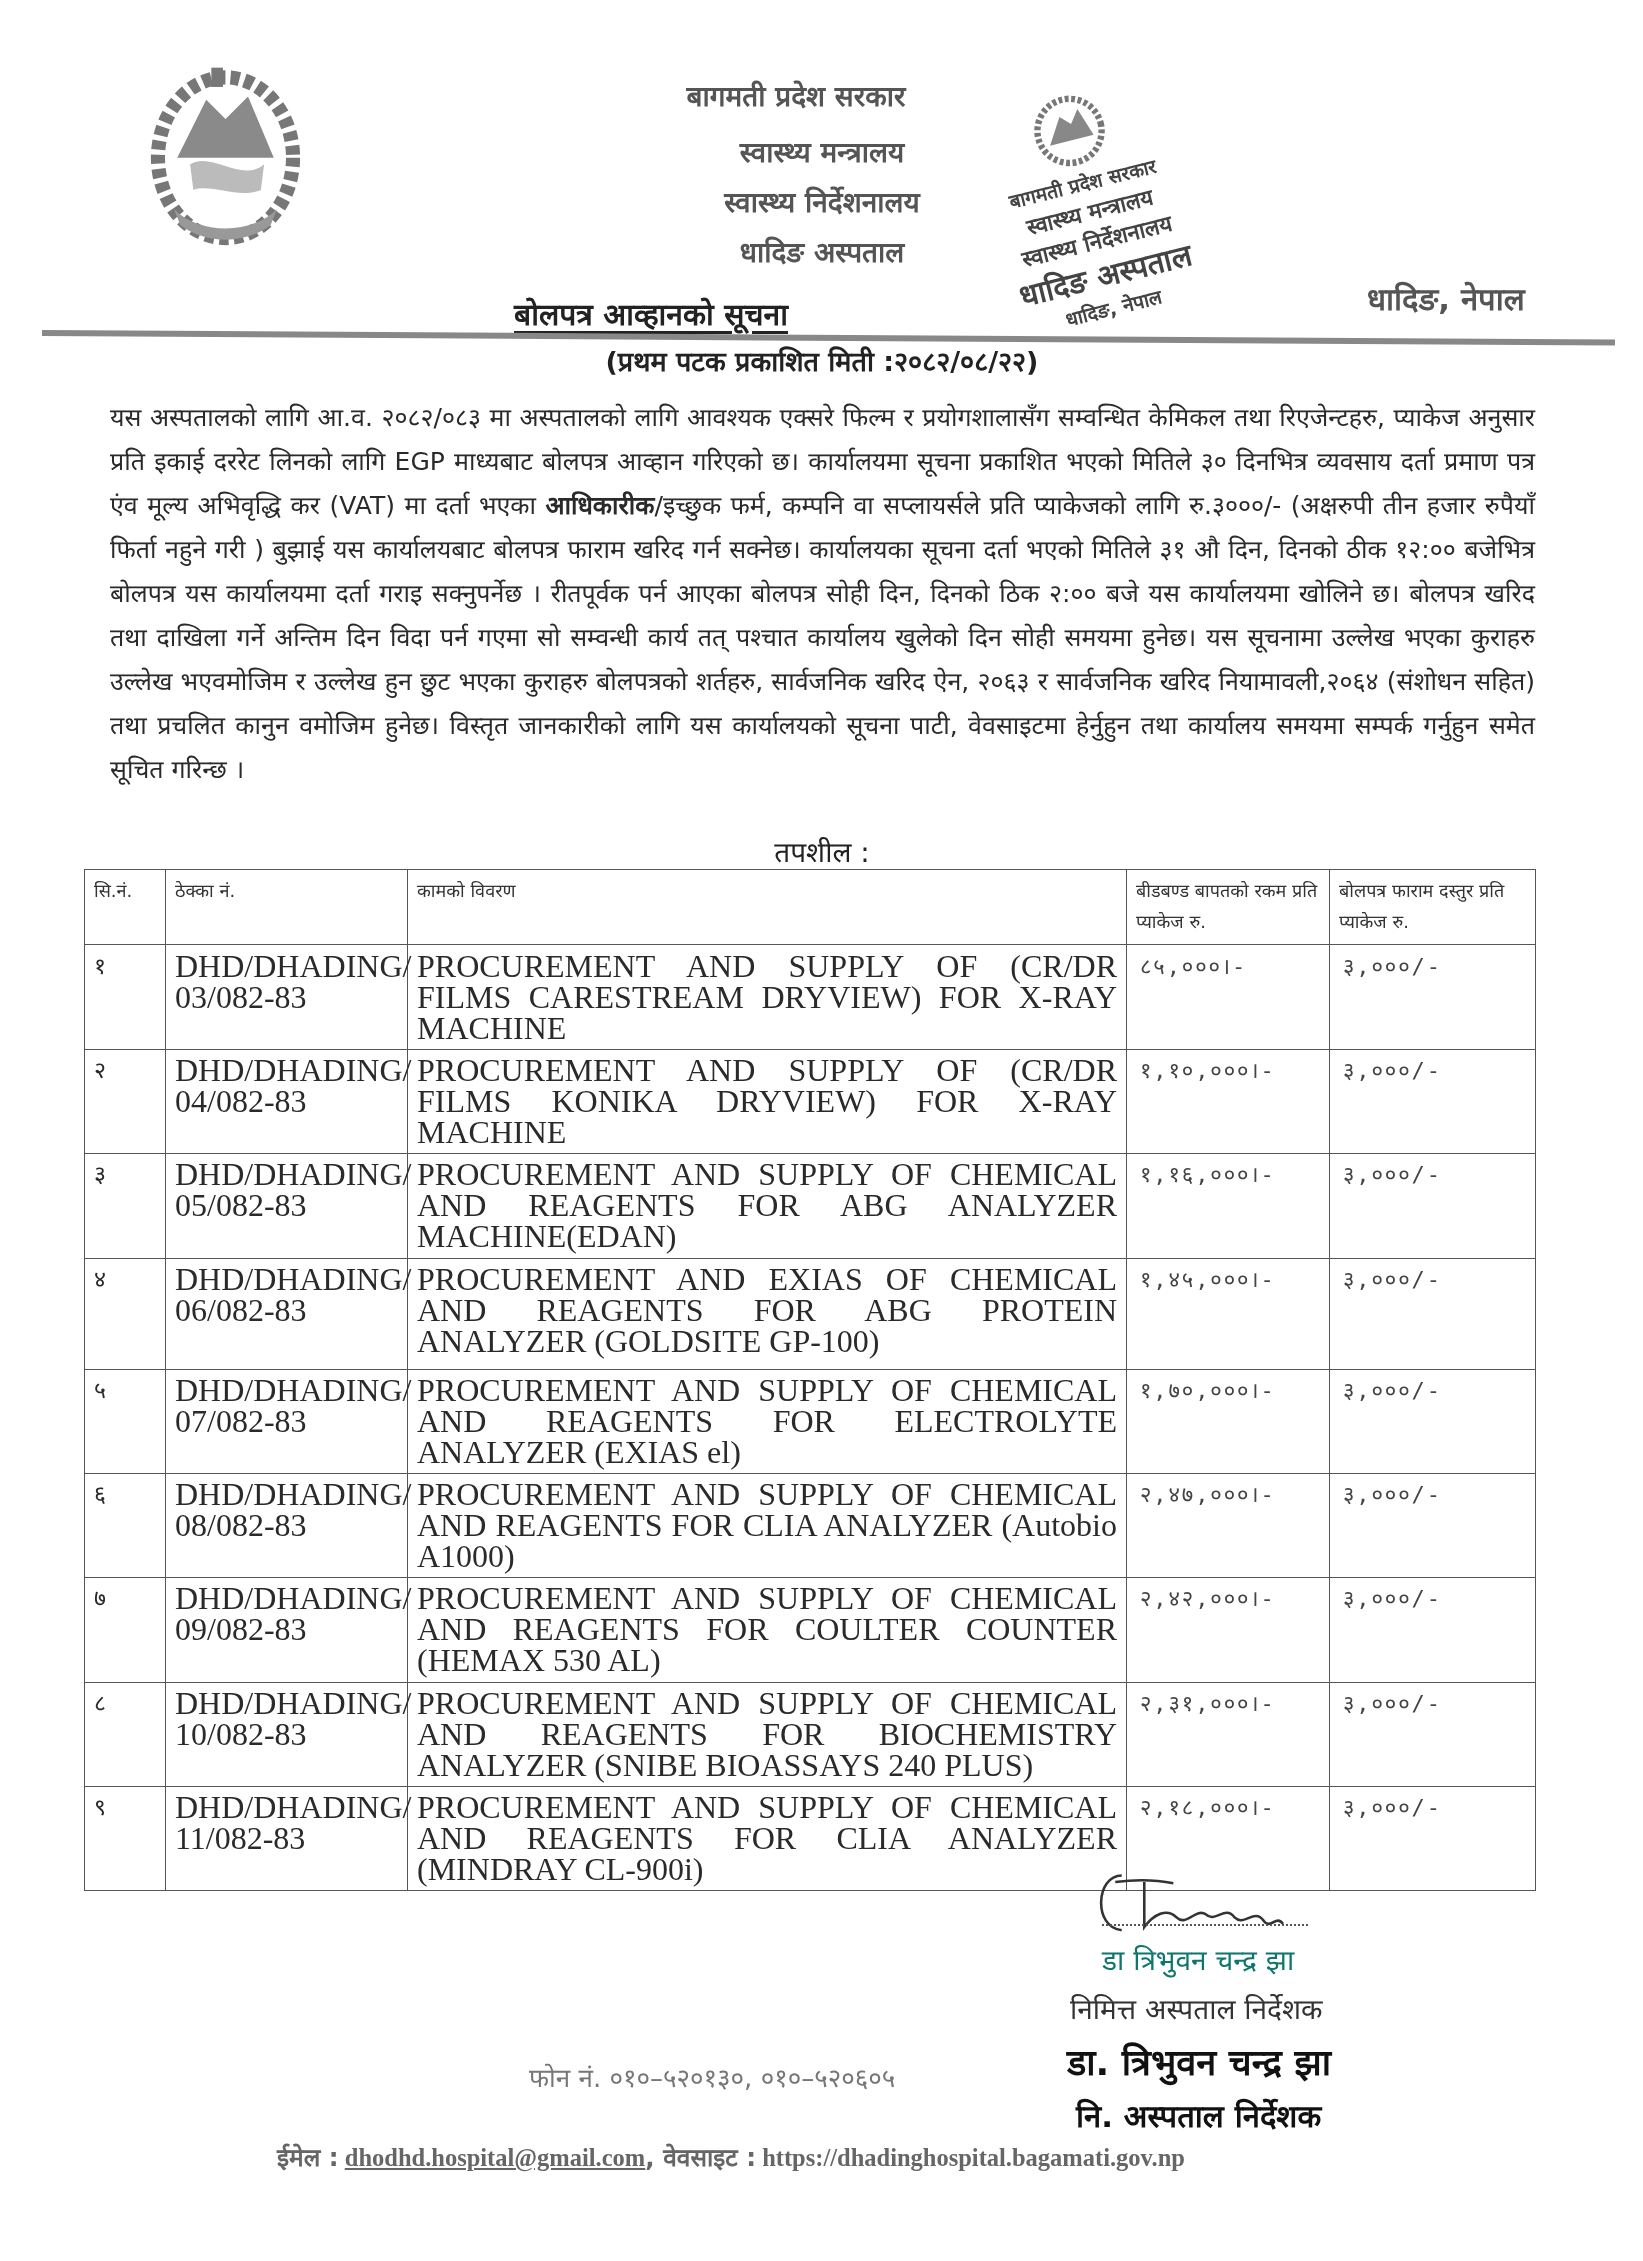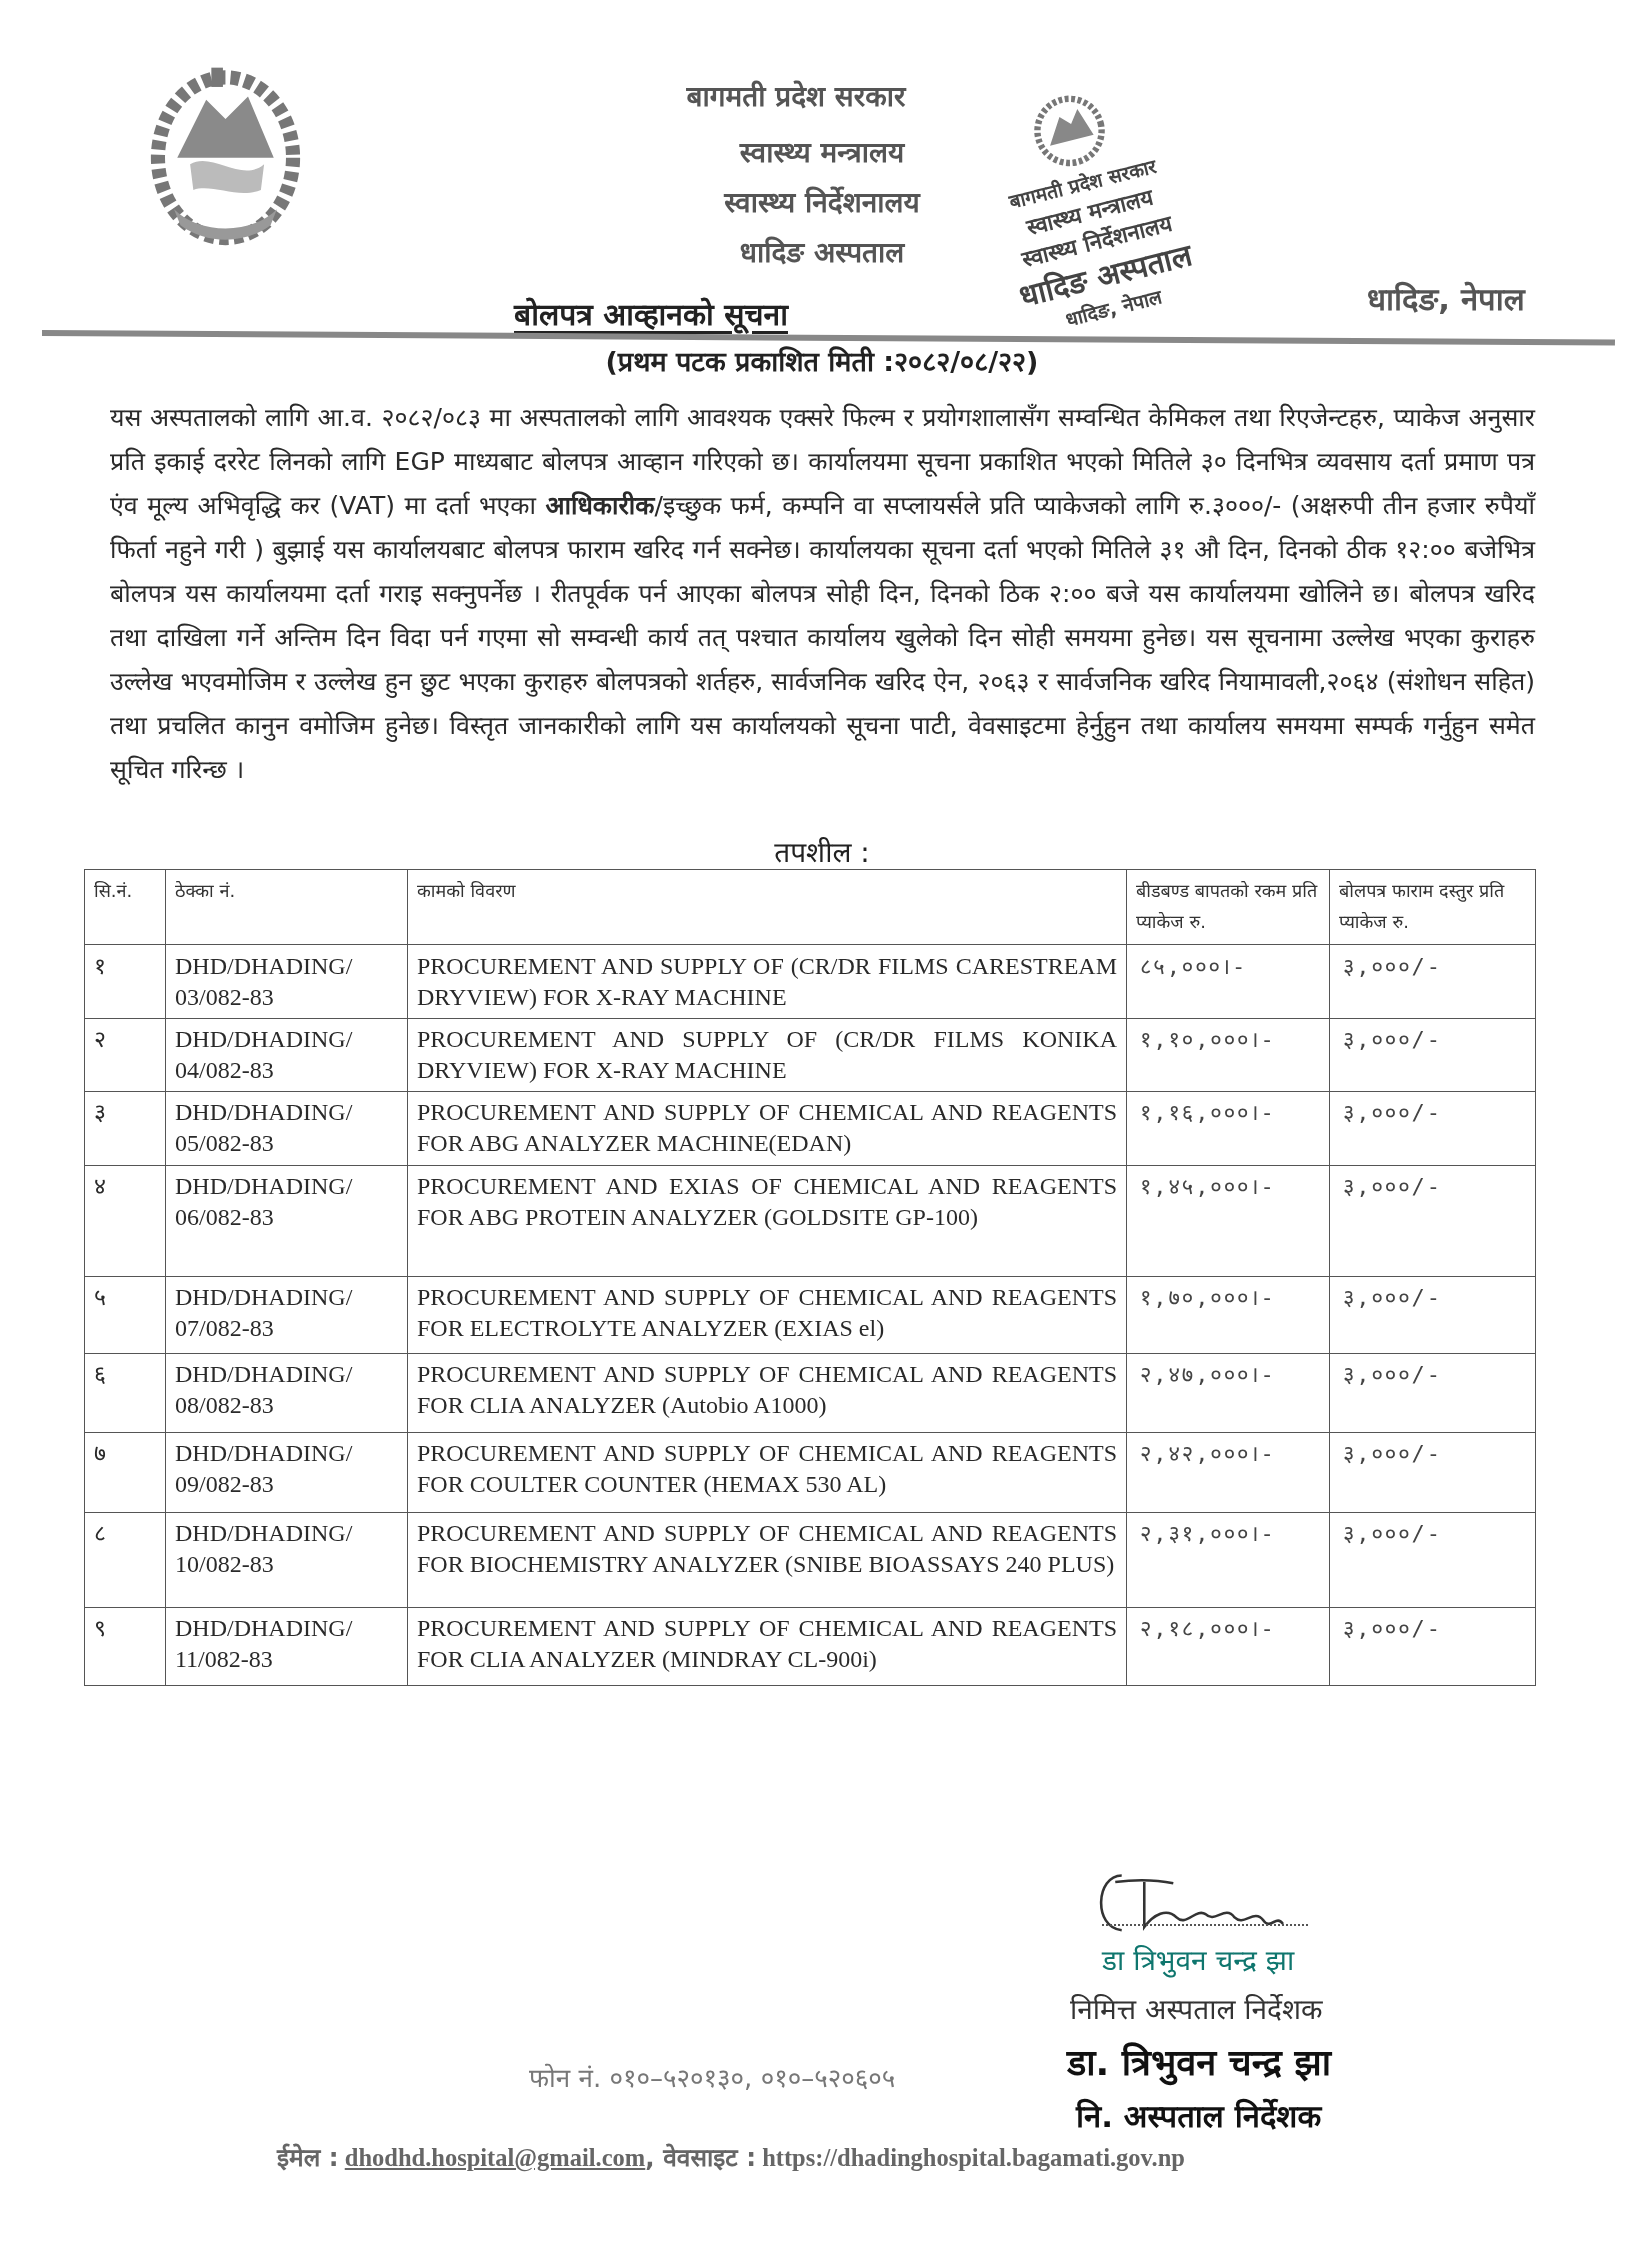--- a/index.html
+++ b/index.html
@@ -34,21 +34,21 @@
   #para b { font-weight: bold; }
 
   #tapshil { left: 0; width: 1644px; text-align: center; top: 832px; font-size: 28px; color: #222; }
 
   
   #tbl { left: 84px; top: 869px; width: 1450px; border-collapse: collapse; table-layout: fixed;
          font-family: "Liberation Serif", serif; color: #2a2a2a; padding-left: 28px; }
   #tbl td, #tbl th { border: 1.9px solid #555; vertical-align: top; padding: 5.2px 9px; }
   #tbl th { font-weight: normal; text-align: left; font-family: "DejaVu Sans", sans-serif;
             font-size: 18px; line-height: 31px; height: 64px; color: #333; }
-  #tbl td { font-size: 24px; line-height: 31px; }
+  #tbl td { font-size: 32px; line-height: 31px; }
   #tbl td.sn { font-family: "DejaVu Sans", sans-serif; font-size: 23px; }
   #tbl td.desc { text-align: justify; text-align-last: left; }
   #tbl td.amt { font-family: "DejaVu Sans Mono", monospace; font-size: 22px; letter-spacing: 1.9px; color: #444; padding-left: 13px; }
 
   
   #sig { left: 1083px; top: 1869px; width: 258px; height: 71px; }
   #sig-dots { left: 1102px; top: 1924px; width: 206px; border-bottom: 2.6px dotted #555; }
   #sig-name { left: 1102px; top: 1940px; font-size: 28px; color: #0f766e; }
   #sig-title { left: 1070px; top: 1989px; font-size: 28px; color: #333; }
   #seal-name { left: 1067px; top: 2037px; font-size: 36px; font-weight: bold; color: #111; }

